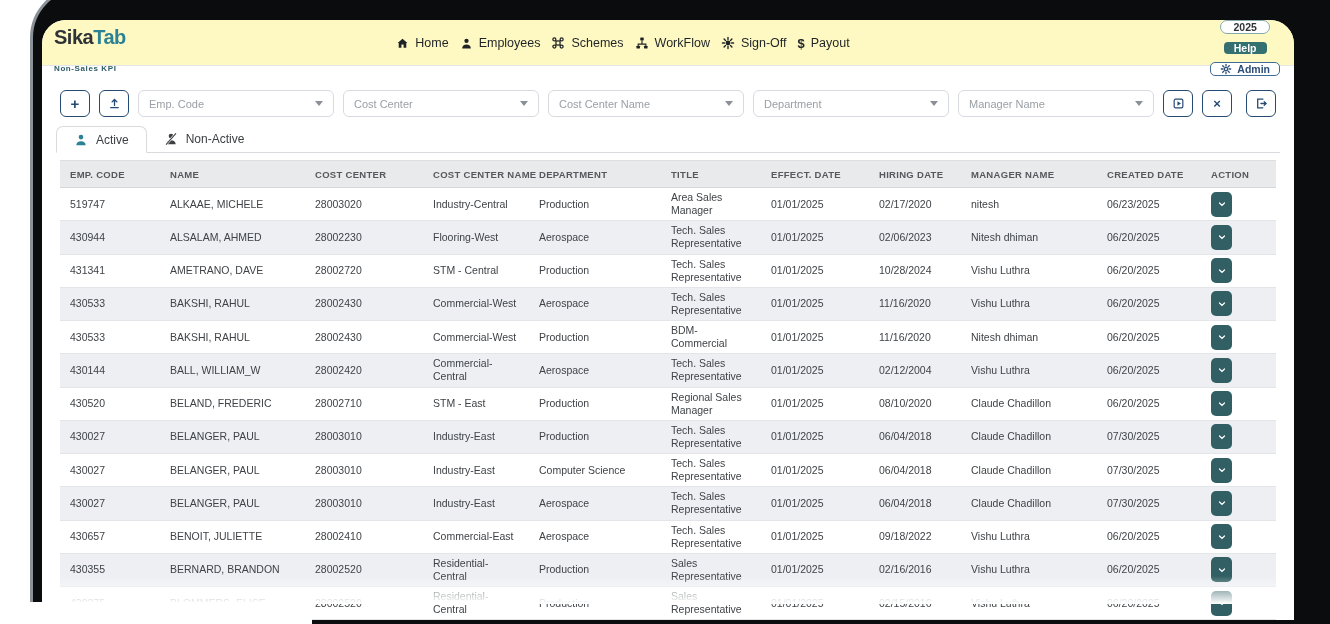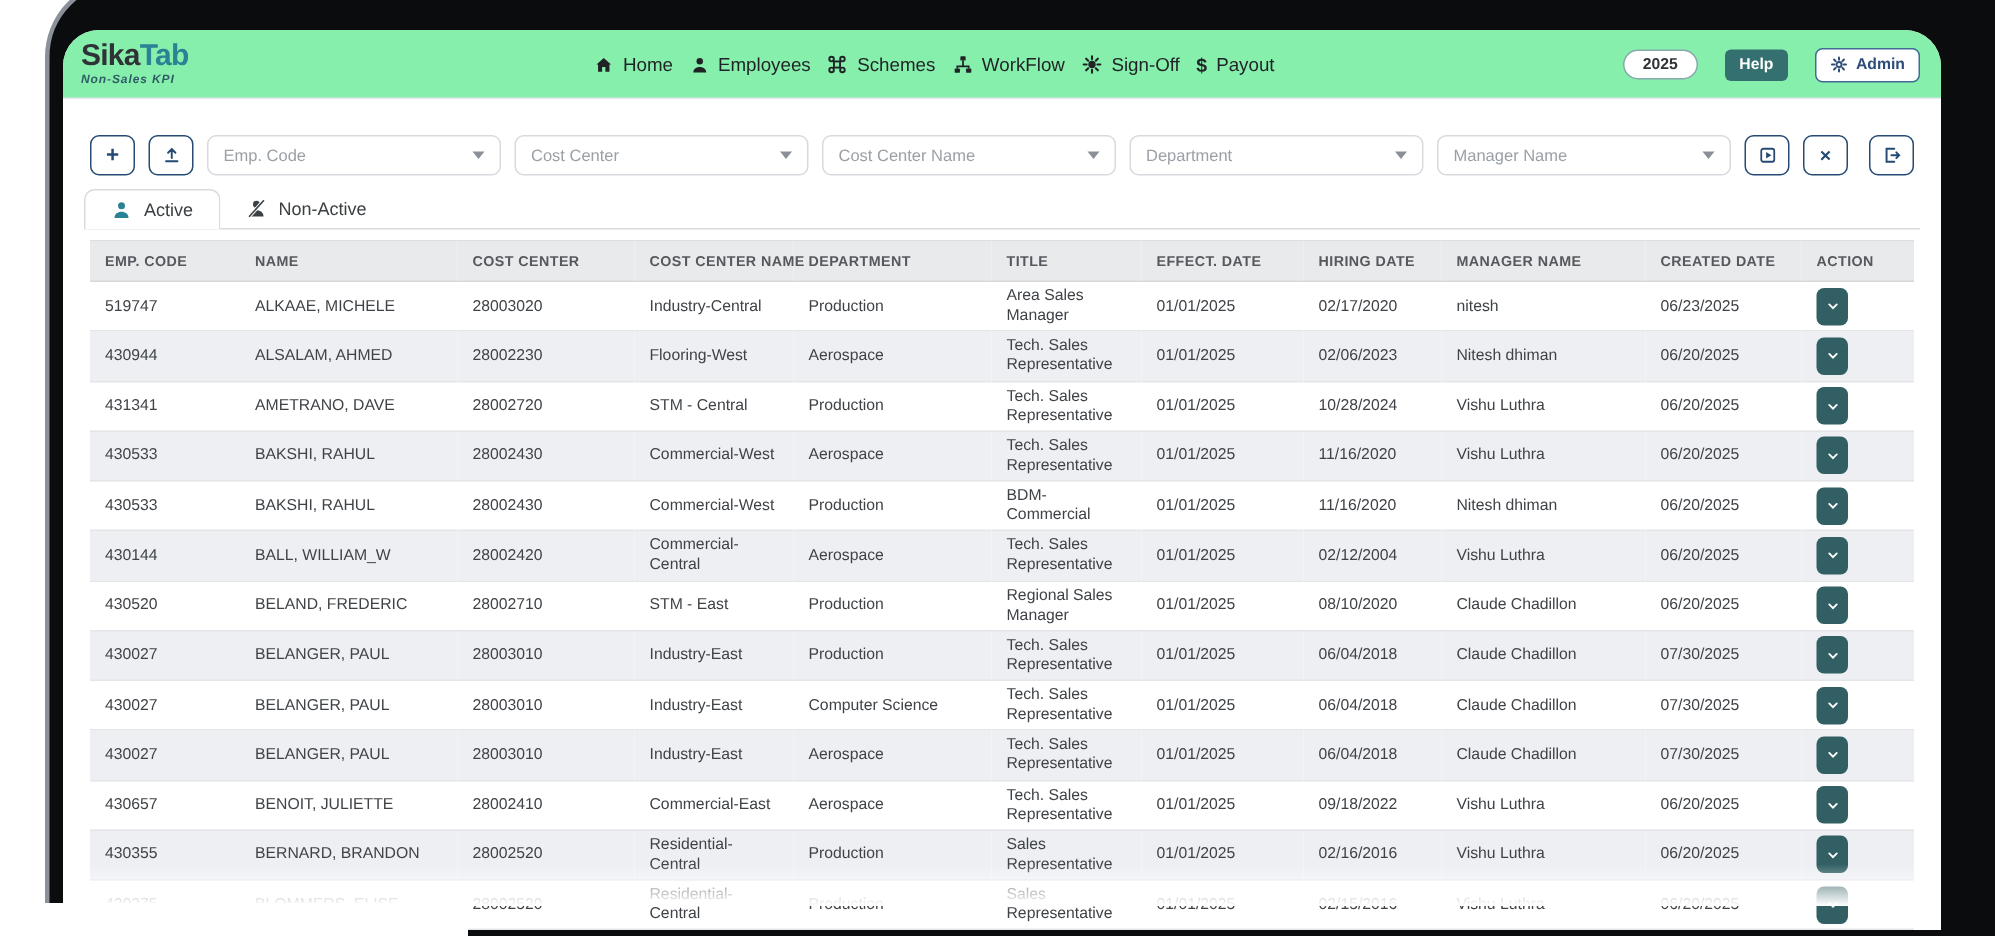--- a/index.html
+++ b/index.html
@@ -12,31 +12,31 @@
   .bezel-cut { position:absolute; left:0; top:602px; width:312px; height:22px;
                background:#ffffff; z-index:3; }
 
   
   .screen { position:absolute; left:42px; top:20px; width:1252px; height:600px;
             background:#ffffff; border-radius:24px 24px 0 0; z-index:2; overflow:hidden;
             color:var(--text,#3f4347); }
 
   
   .topbar { position:absolute; left:0; top:0; right:0; height:46px;
-            border-bottom:1px solid #e4e6e8; background:#86efac; }
+            border-bottom:1px solid #e4e6e8; background:#fef9c3; }
   .logo { position:absolute; left:12px; top:7px; line-height:1; }
   .logo .l1 { font-size:20px; font-weight:700; letter-spacing:-0.5px; color:#2f3337; }
   .logo .l1 .accent { color:var(--logo-accent,#2b8294); }
-  .logo .l2 { font-size:8px; font-weight:700; letter-spacing:0.6px; color:#2f5d66; margin-top:2px;font-style:italic; }
+  .logo .l2 { font-size:8px; font-weight:700; letter-spacing:0.6px; color:#2f5d66; margin-top:18px; }
   .mainnav { position:absolute; left:0; right:0; top:0; height:46px;
              display:flex; align-items:center; justify-content:center; gap:11px; padding-right:90px; }
   .nav-item { display:flex; align-items:center; gap:6px; font-size:12.5px; color:#1f2326; cursor:pointer; white-space:nowrap; }
   .nav-item svg, .tab svg { display:block; }
   .txt-ico { font-weight:700; font-size:13px; line-height:1; }
-  .top-actions { position:absolute; right:14px; top:0; height:46px; display:flex; align-items:center; gap:18px; }
+  .top-actions { position:absolute; right:14px; top:0; height:46px; display:flex; align-items:center; gap:8px;flex-direction:column; }
   .year-pill { height:20px; padding:0 12px; border:1.5px solid #85a9ad; border-radius:11px;
                font-size:10.5px; font-weight:600; color:#2f3337; display:flex; align-items:center; background:#fff; }
   .help-btn { height:21px; padding:0 10px; border:none; border-radius:4px; background:var(--accent,#34706f);
               color:#fff; font-size:10.5px; font-weight:600; display:flex; align-items:center; }
   .admin-btn { height:23px; padding:0 9px; border:1.5px solid #3e6c96; border-radius:5px; background:#fff;
                color:#2b4d77; font-size:10.5px; font-weight:700; display:flex; align-items:center; gap:5px; }
 
   
   .filters { position:absolute; left:18px; top:70px; width:1216px; height:27px; display:flex; gap:9px; }
   .icon-btn { width:30px; height:27px; border:1.8px solid var(--navy,#254a73); border-radius:6px;

